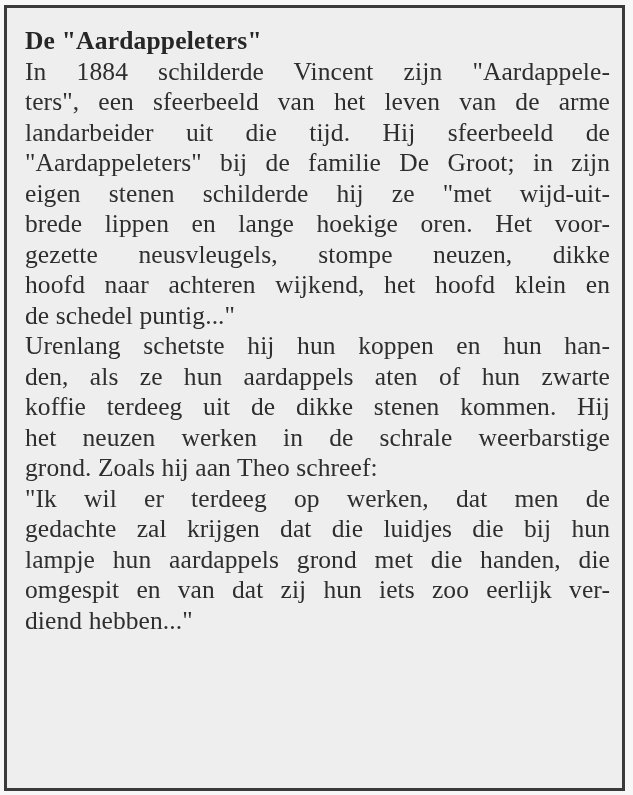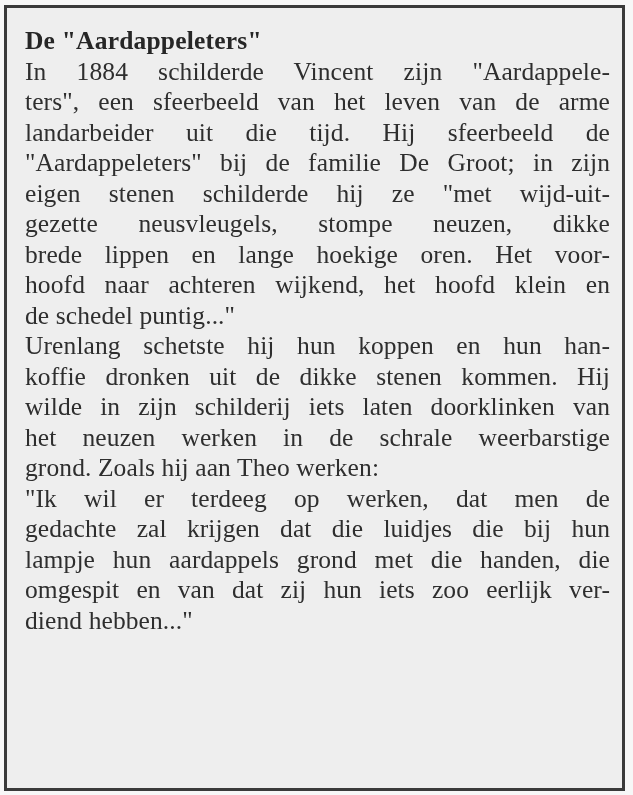--- a/index.html
+++ b/index.html
@@ -56,28 +56,28 @@
 <body>
 
 <div class="frame">
   <div class="content">
     <div class="line left title">De "Aardappeleters"</div>
     <div class="line justify">In 1884 schilderde Vincent zijn "Aardappele-</div>
     <div class="line justify">ters", een sfeerbeeld van het leven van de arme</div>
     <div class="line justify">landarbeider uit die tijd. Hij sfeerbeeld de</div>
     <div class="line justify">"Aardappeleters" bij de familie De Groot; in zijn</div>
     <div class="line justify">eigen stenen schilderde hij ze "met wijd-uit-</div>
+    <div class="line justify">brede lippen en lange hoekige oren. Het voor-</div>
     <div class="line justify">gezette neusvleugels, stompe neuzen, dikke</div>
-    <div class="line justify">brede lippen en lange hoekige oren. Het voor-</div>
     <div class="line justify">hoofd naar achteren wijkend, het hoofd klein en</div>
     <div class="line left">de schedel puntig..."</div>
     <div class="line justify">Urenlang schetste hij hun koppen en hun han-</div>
-    <div class="line justify">koffie dronken uit de dikke stenen kommen. Hij</div>
-    <div class="line justify">wilde in zijn schilderij iets laten doorklinken van</div>
+    <div class="line justify">den, als ze hun aardappels aten of hun zwarte</div>
+    <div class="line justify">koffie terdeeg uit de dikke stenen kommen. Hij</div>
     <div class="line justify">het neuzen werken in de schrale weerbarstige</div>
-    <div class="line left">grond. Zoals hij aan Theo werken:</div>
+    <div class="line left">grond. Zoals hij aan Theo schreef:</div>
     <div class="line justify">"Ik wil er terdeeg op werken, dat men de</div>
     <div class="line justify">gedachte zal krijgen dat die luidjes die bij hun</div>
     <div class="line justify">lampje hun aardappels grond met die handen, die</div>
     <div class="line justify">omgespit en van dat zij hun iets zoo eerlijk ver-</div>
     <div class="line left">diend hebben..."</div>
   </div>
 </div>
 
 </body></html>

